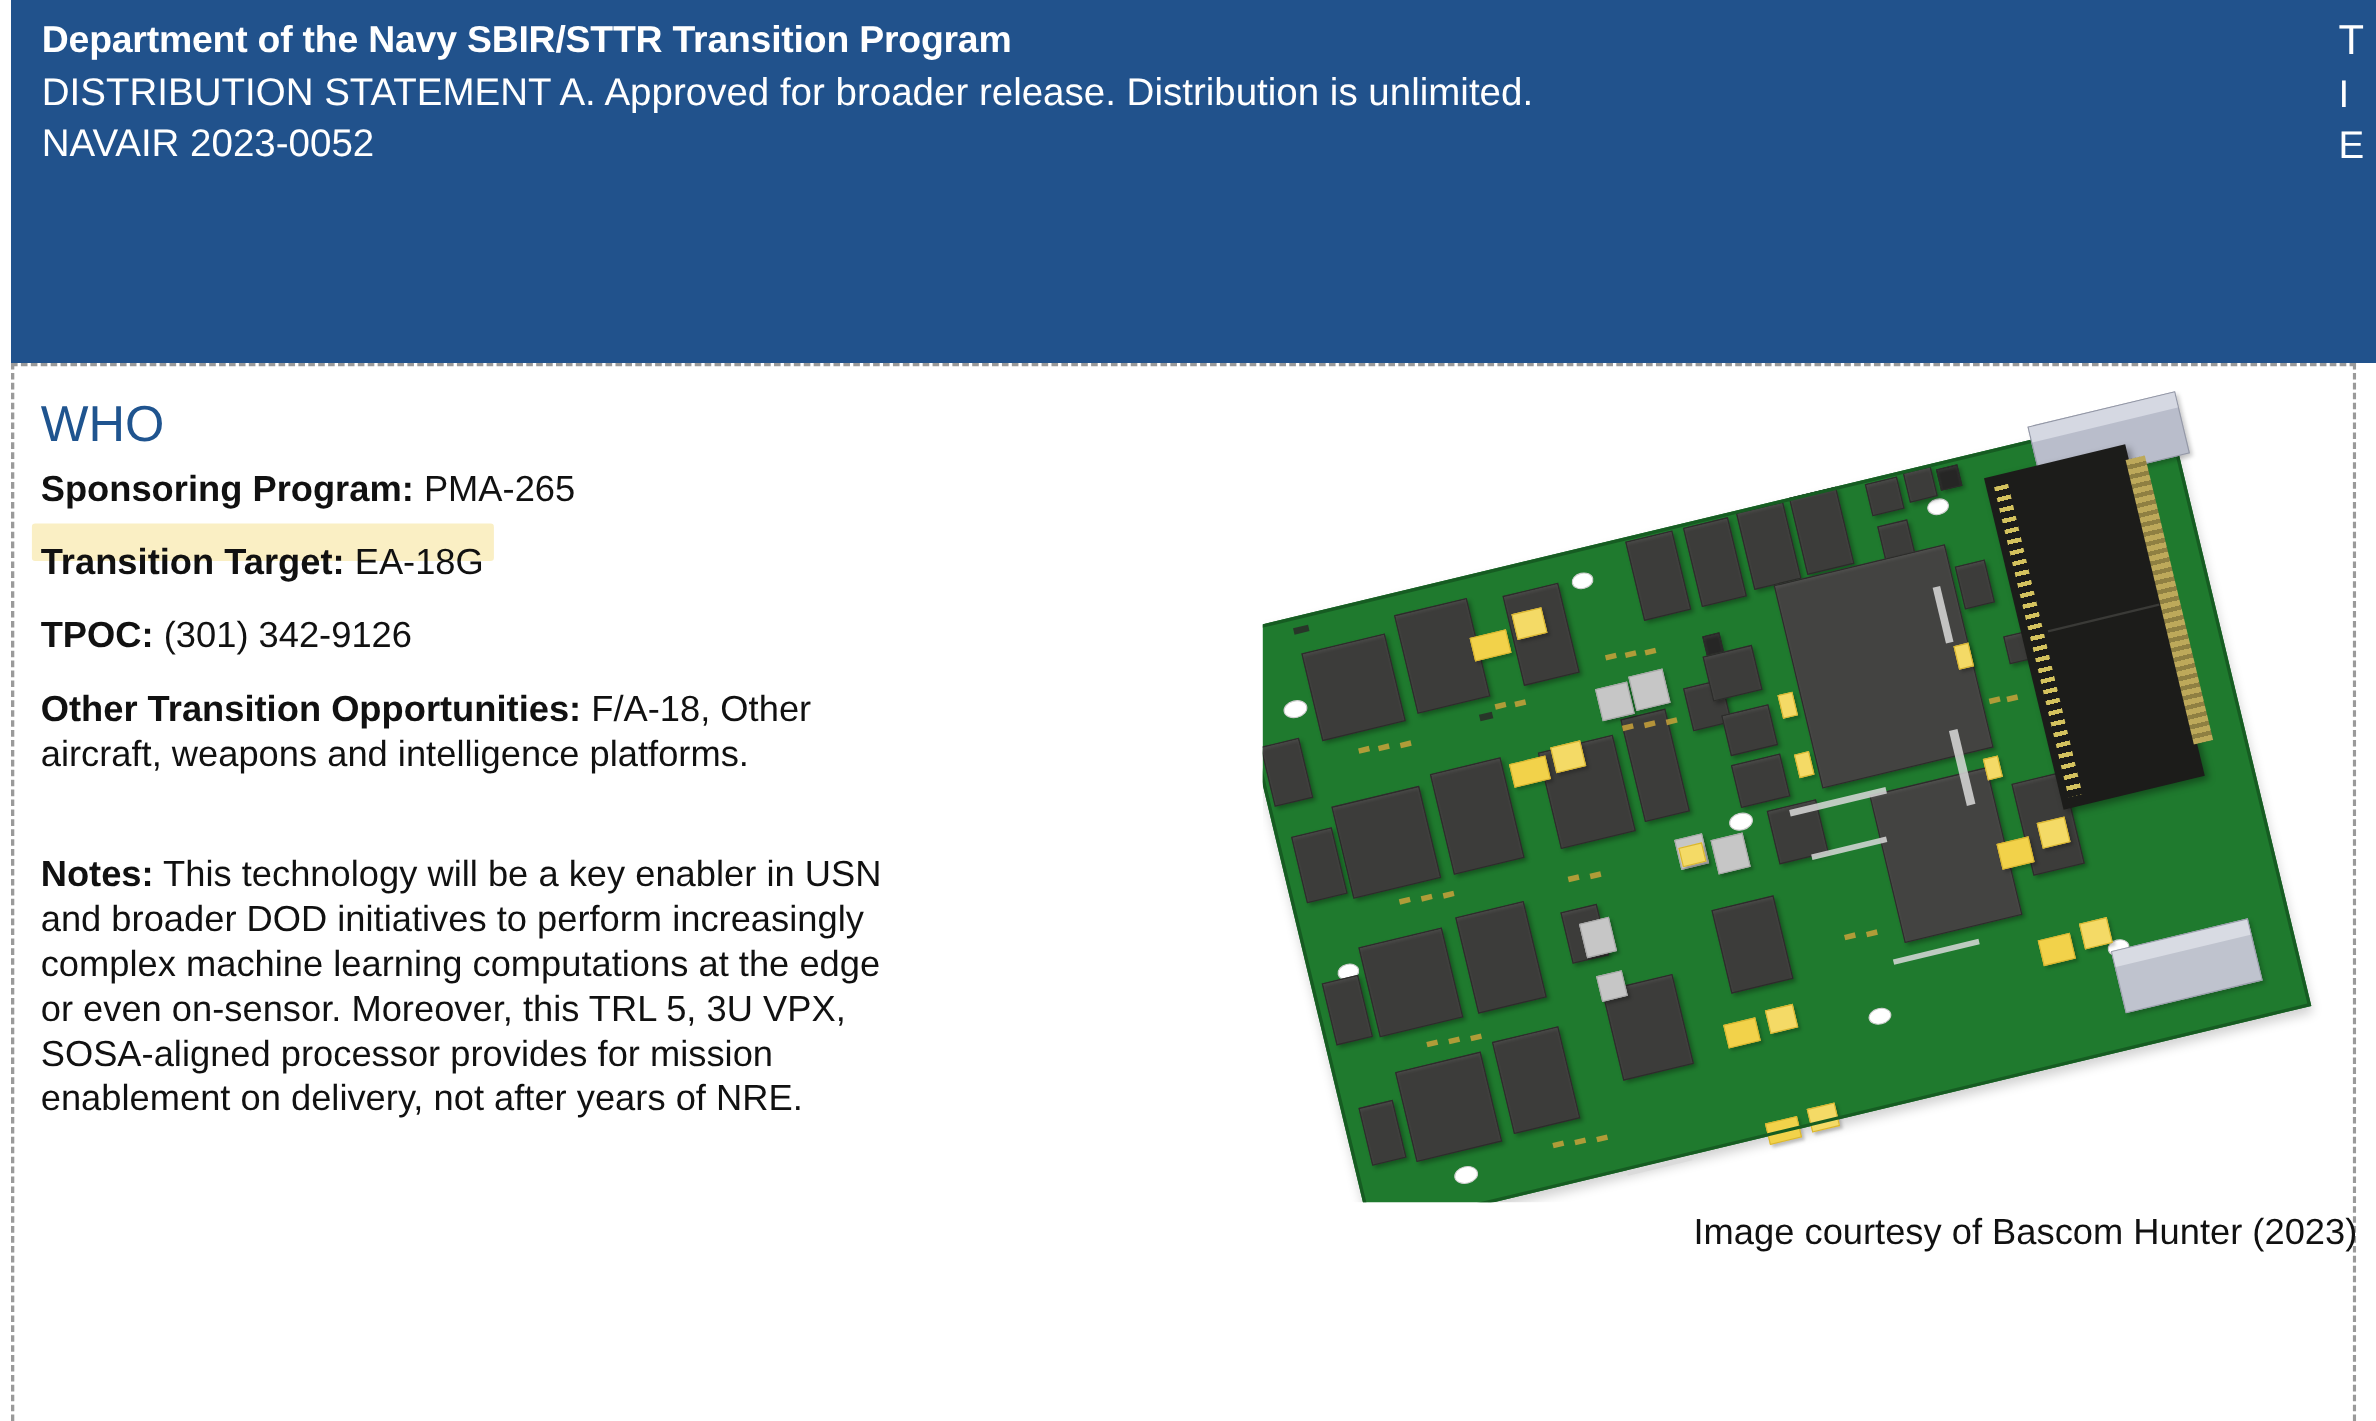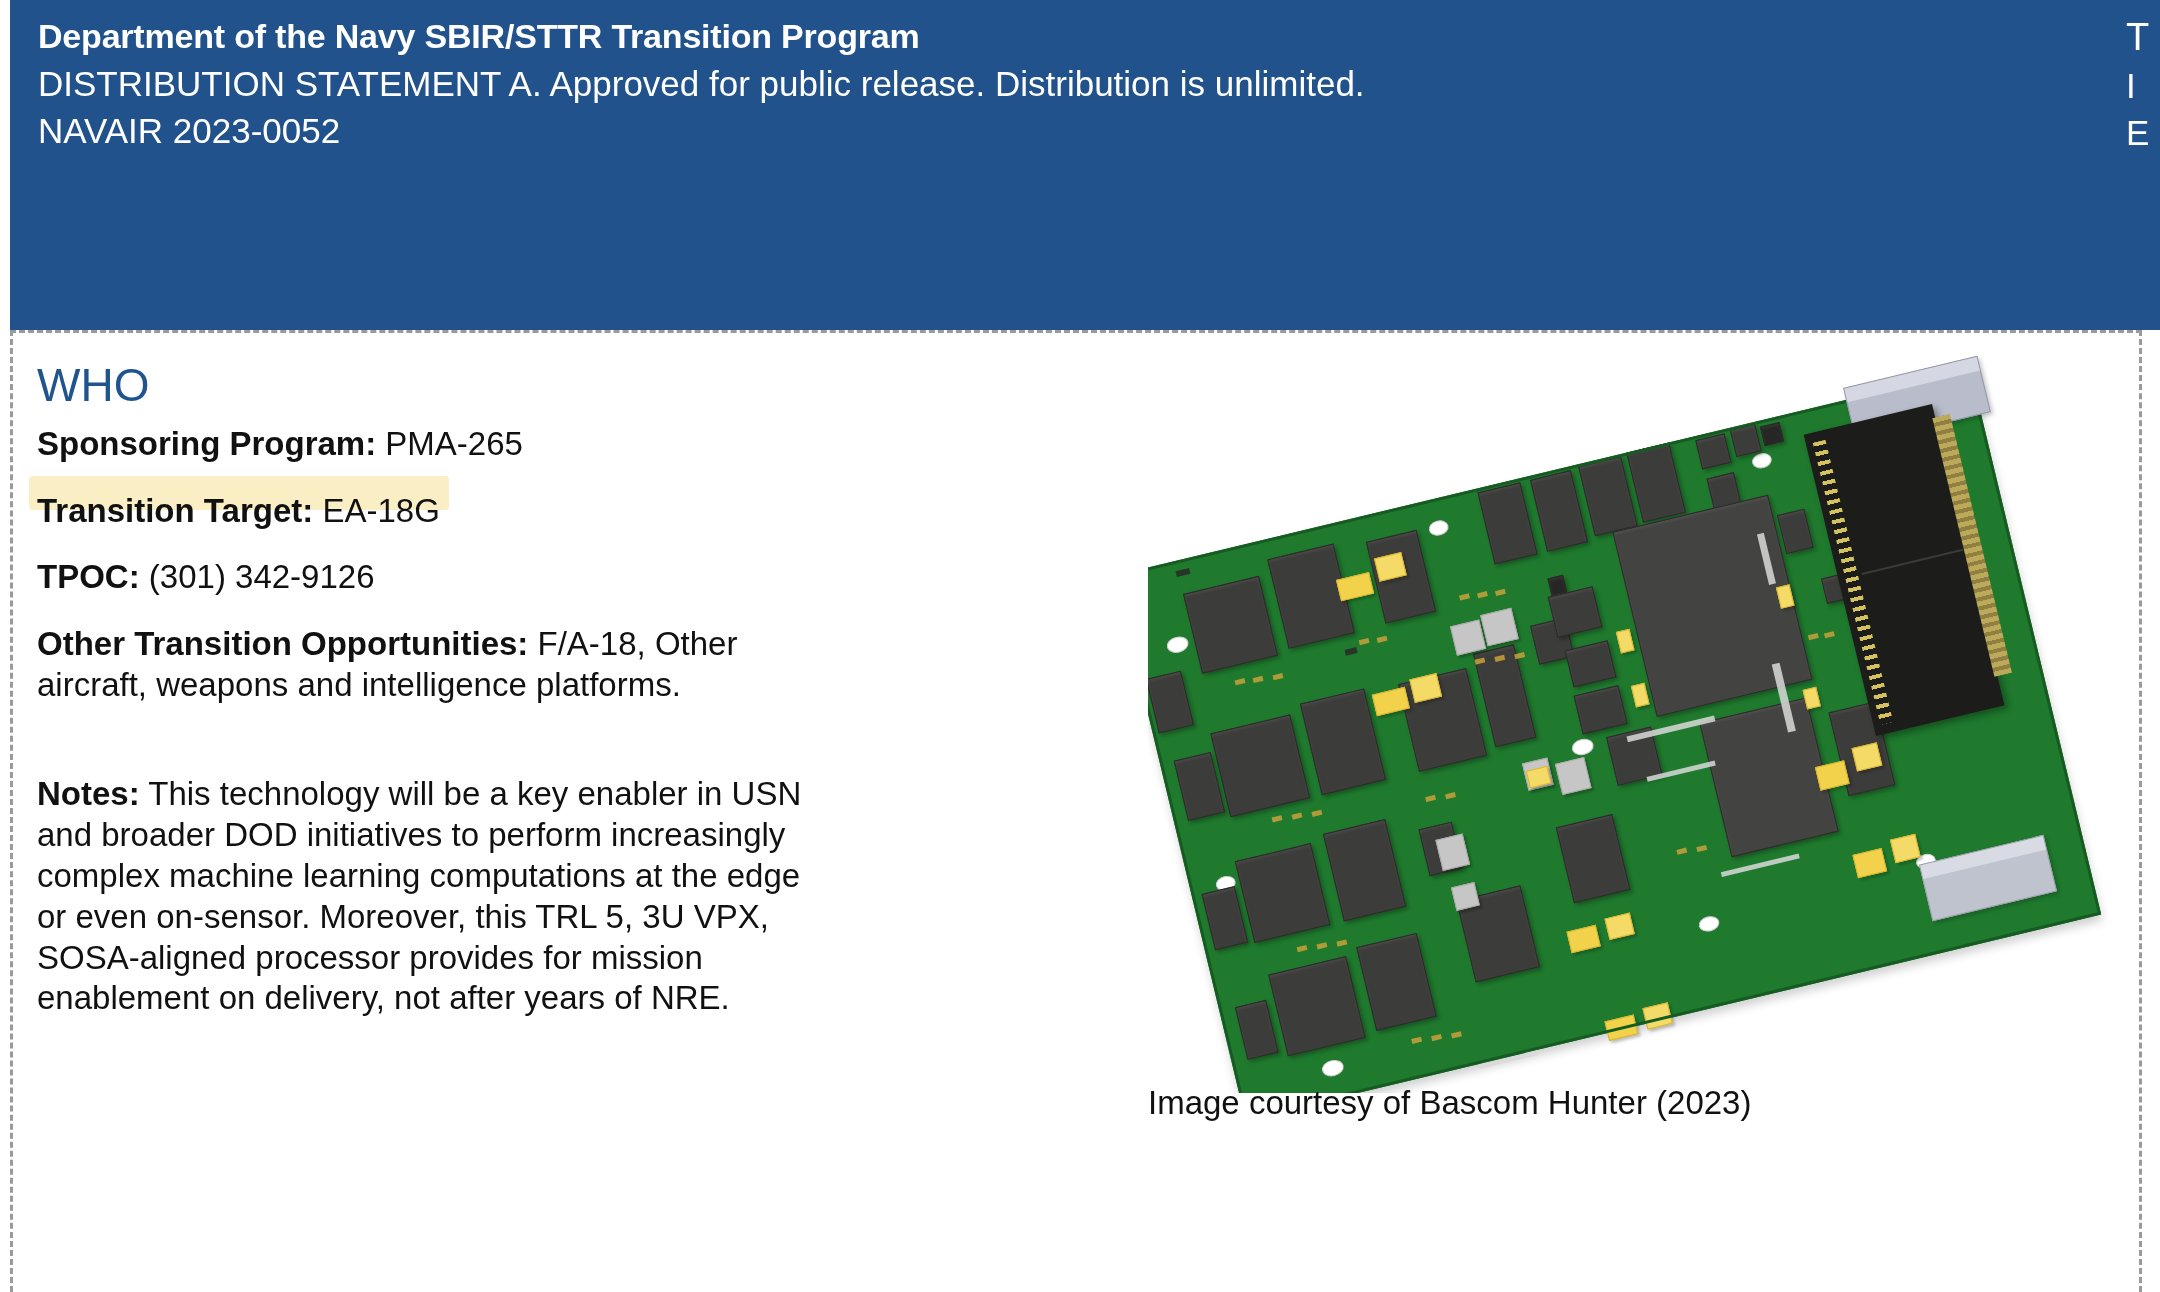--- a/index.html
+++ b/index.html
@@ -287,23 +287,23 @@
   }
   #connector-bracket-bottom::before {
     content:"";
     position:absolute; left:0; top:0; right:0; height:14px;
     background:#D8DBE3;
   }
 
   #image-caption {
     position: absolute;
     left: 0px;
-    top: 731px;
+    top: 748px;
     width: 995px;
-    text-align: left;
+    text-align: right;
     font-size: 33px;
     color: #111111;
   }
 
   
   #right-clip-strip {
     position: absolute;
     right: 0px;
     top: 330px;
     width: 18px;
@@ -311,21 +311,21 @@
     background: #ffffff;
   }
 </style>
 </head>
 <body>
 
 <div id="page">
 
   <div id="header-band">
     <div id="header-title">Department of the Navy SBIR/STTR Transition Program</div>
-    <div id="header-distribution">DISTRIBUTION STATEMENT A. Approved for public release. Distribution is unlimited.</div>
+    <div id="header-distribution">DISTRIBUTION STATEMENT A. Approved for broader release. Distribution is unlimited.</div>
     <div id="header-docnum">NAVAIR 2023-0052</div>
   </div>
 
   <div id="header-right-clip">
     <span class="ln l1">T</span>
     <span class="ln l2">I</span>
     <span class="ln l3">E</span>
   </div>
 
   <div id="content-frame">

